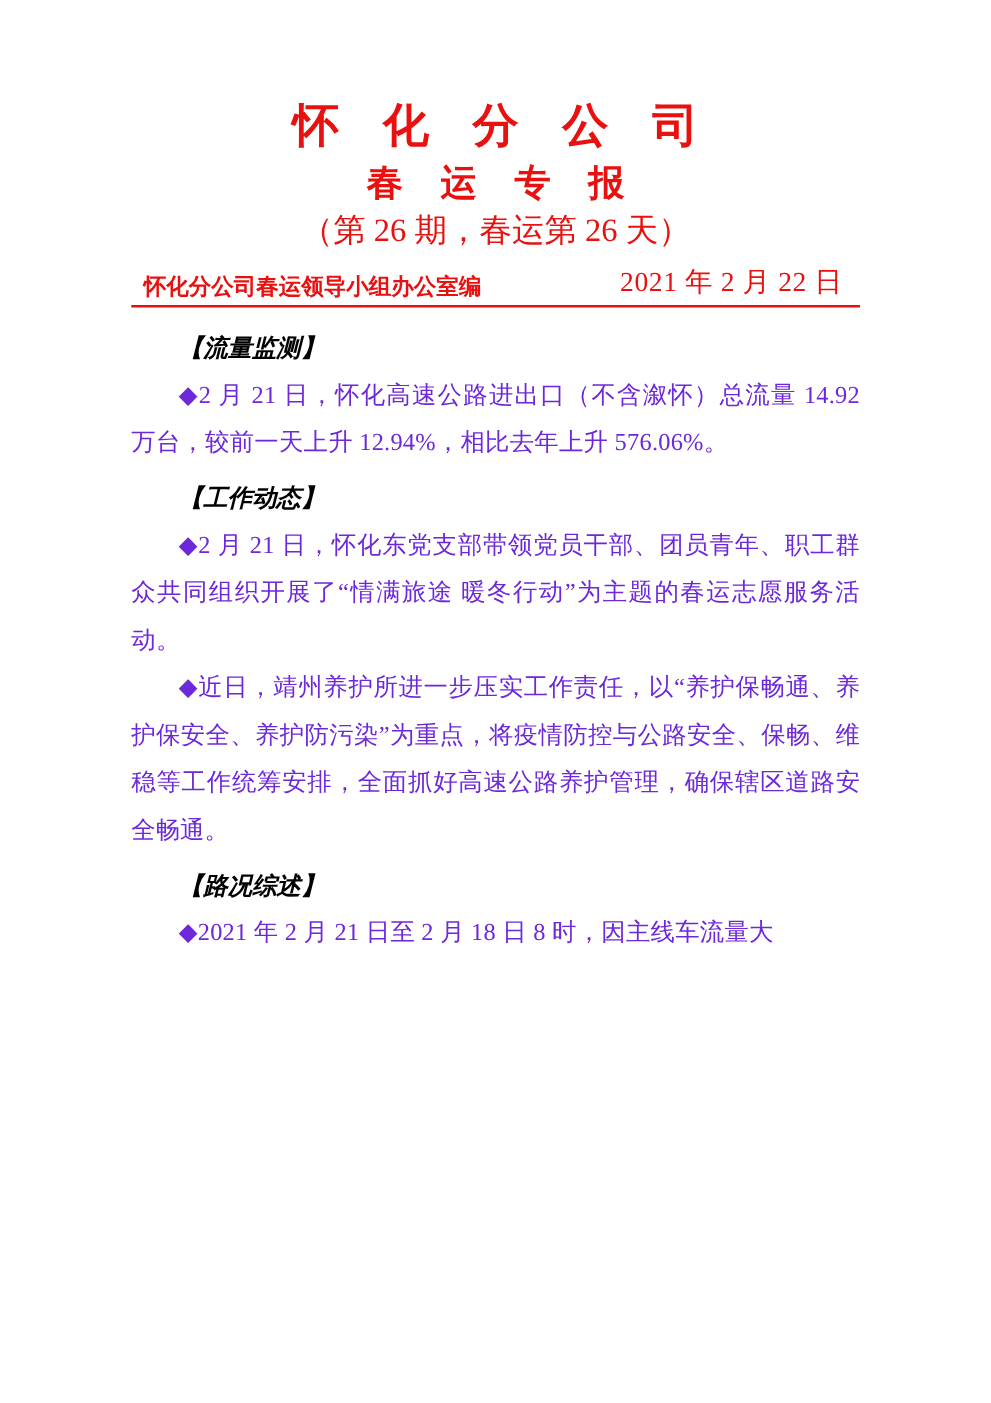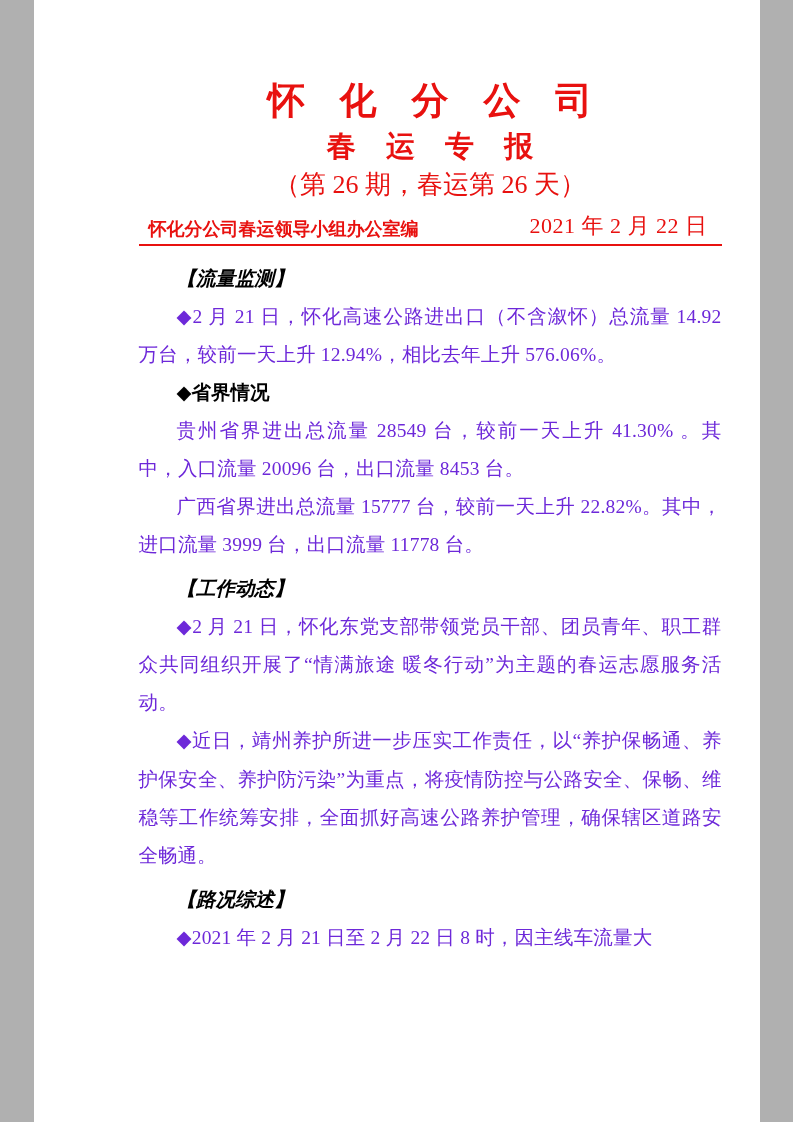--- a/index.html
+++ b/index.html
@@ -1,21 +1,21 @@
 <!DOCTYPE html>
 <html lang="zh"><head>
 <meta charset="utf-8">
 <style>
   html, body {
     margin: 0;
     padding: 0;
     background: #b0b0b0;
   }
   .page {
-    width: 726px;
+    width: 793px;
     height: 1122px;
     background: #ffffff;
     margin: 0 auto;
     position: relative;
     box-sizing: border-box;
     padding: 0;
     overflow: hidden;
     font-family: "Liberation Serif", "DejaVu Serif", serif;
   }
   .content {
@@ -133,36 +133,31 @@
       <span class="date">2021 年 2 月 22 日</span>
     </div>
 
     <div class="body">
 
       <div class="section">
         <div class="section-head">【流量监测】</div>
         <p class="para">◆2 月 21 日，怀化高速公路进出口（不含溆怀）总流量 14.92 万台，较前一天上升 12.94%，相比去年上升 576.06%。</p>
       </div>
 
-      <div class="section">
-        <div class="subsection-head">◆省界情况</div>
-        <p class="para">贵州省界进出总流量 28549 台，较前一天上升 41.30% 。其中，入口流量 20096 台，出口流量 8453 台。</p>
-        <p class="para">广西省界进出总流量 15777 台，较前一天上升 22.82%。其中，进口流量 3999 台，出口流量 11778 台。</p>
-      </div>
 
       <div class="spacer-sm"></div>
 
       <div class="section">
         <div class="section-head">【工作动态】</div>
         <p class="para">◆2 月 21 日，怀化东党支部带领党员干部、团员青年、职工群众共同组织开展了“情满旅途 暖冬行动”为主题的春运志愿服务活动。</p>
         <p class="para tight">◆近日，靖州养护所进一步压实工作责任，以“养护保畅通、养护保安全、养护防污染”为重点，将疫情防控与公路安全、保畅、维稳等工作统筹安排，全面抓好高速公路养护管理，确保辖区道路安全畅通。</p>
       </div>
 
       <div class="spacer-sm"></div>
 
       <div class="section">
         <div class="section-head">【路况综述】</div>
-        <p class="para">◆2021 年 2 月 21 日至 2 月 22 日 8 时，因主线车流量大</p>
+        <p class="para">◆2021 年 2 月 21 日至 2 月 18 日 8 时，因主线车流量大</p>
       </div>
 
     </div>
   </div>
 </div>
 
 </body></html>

